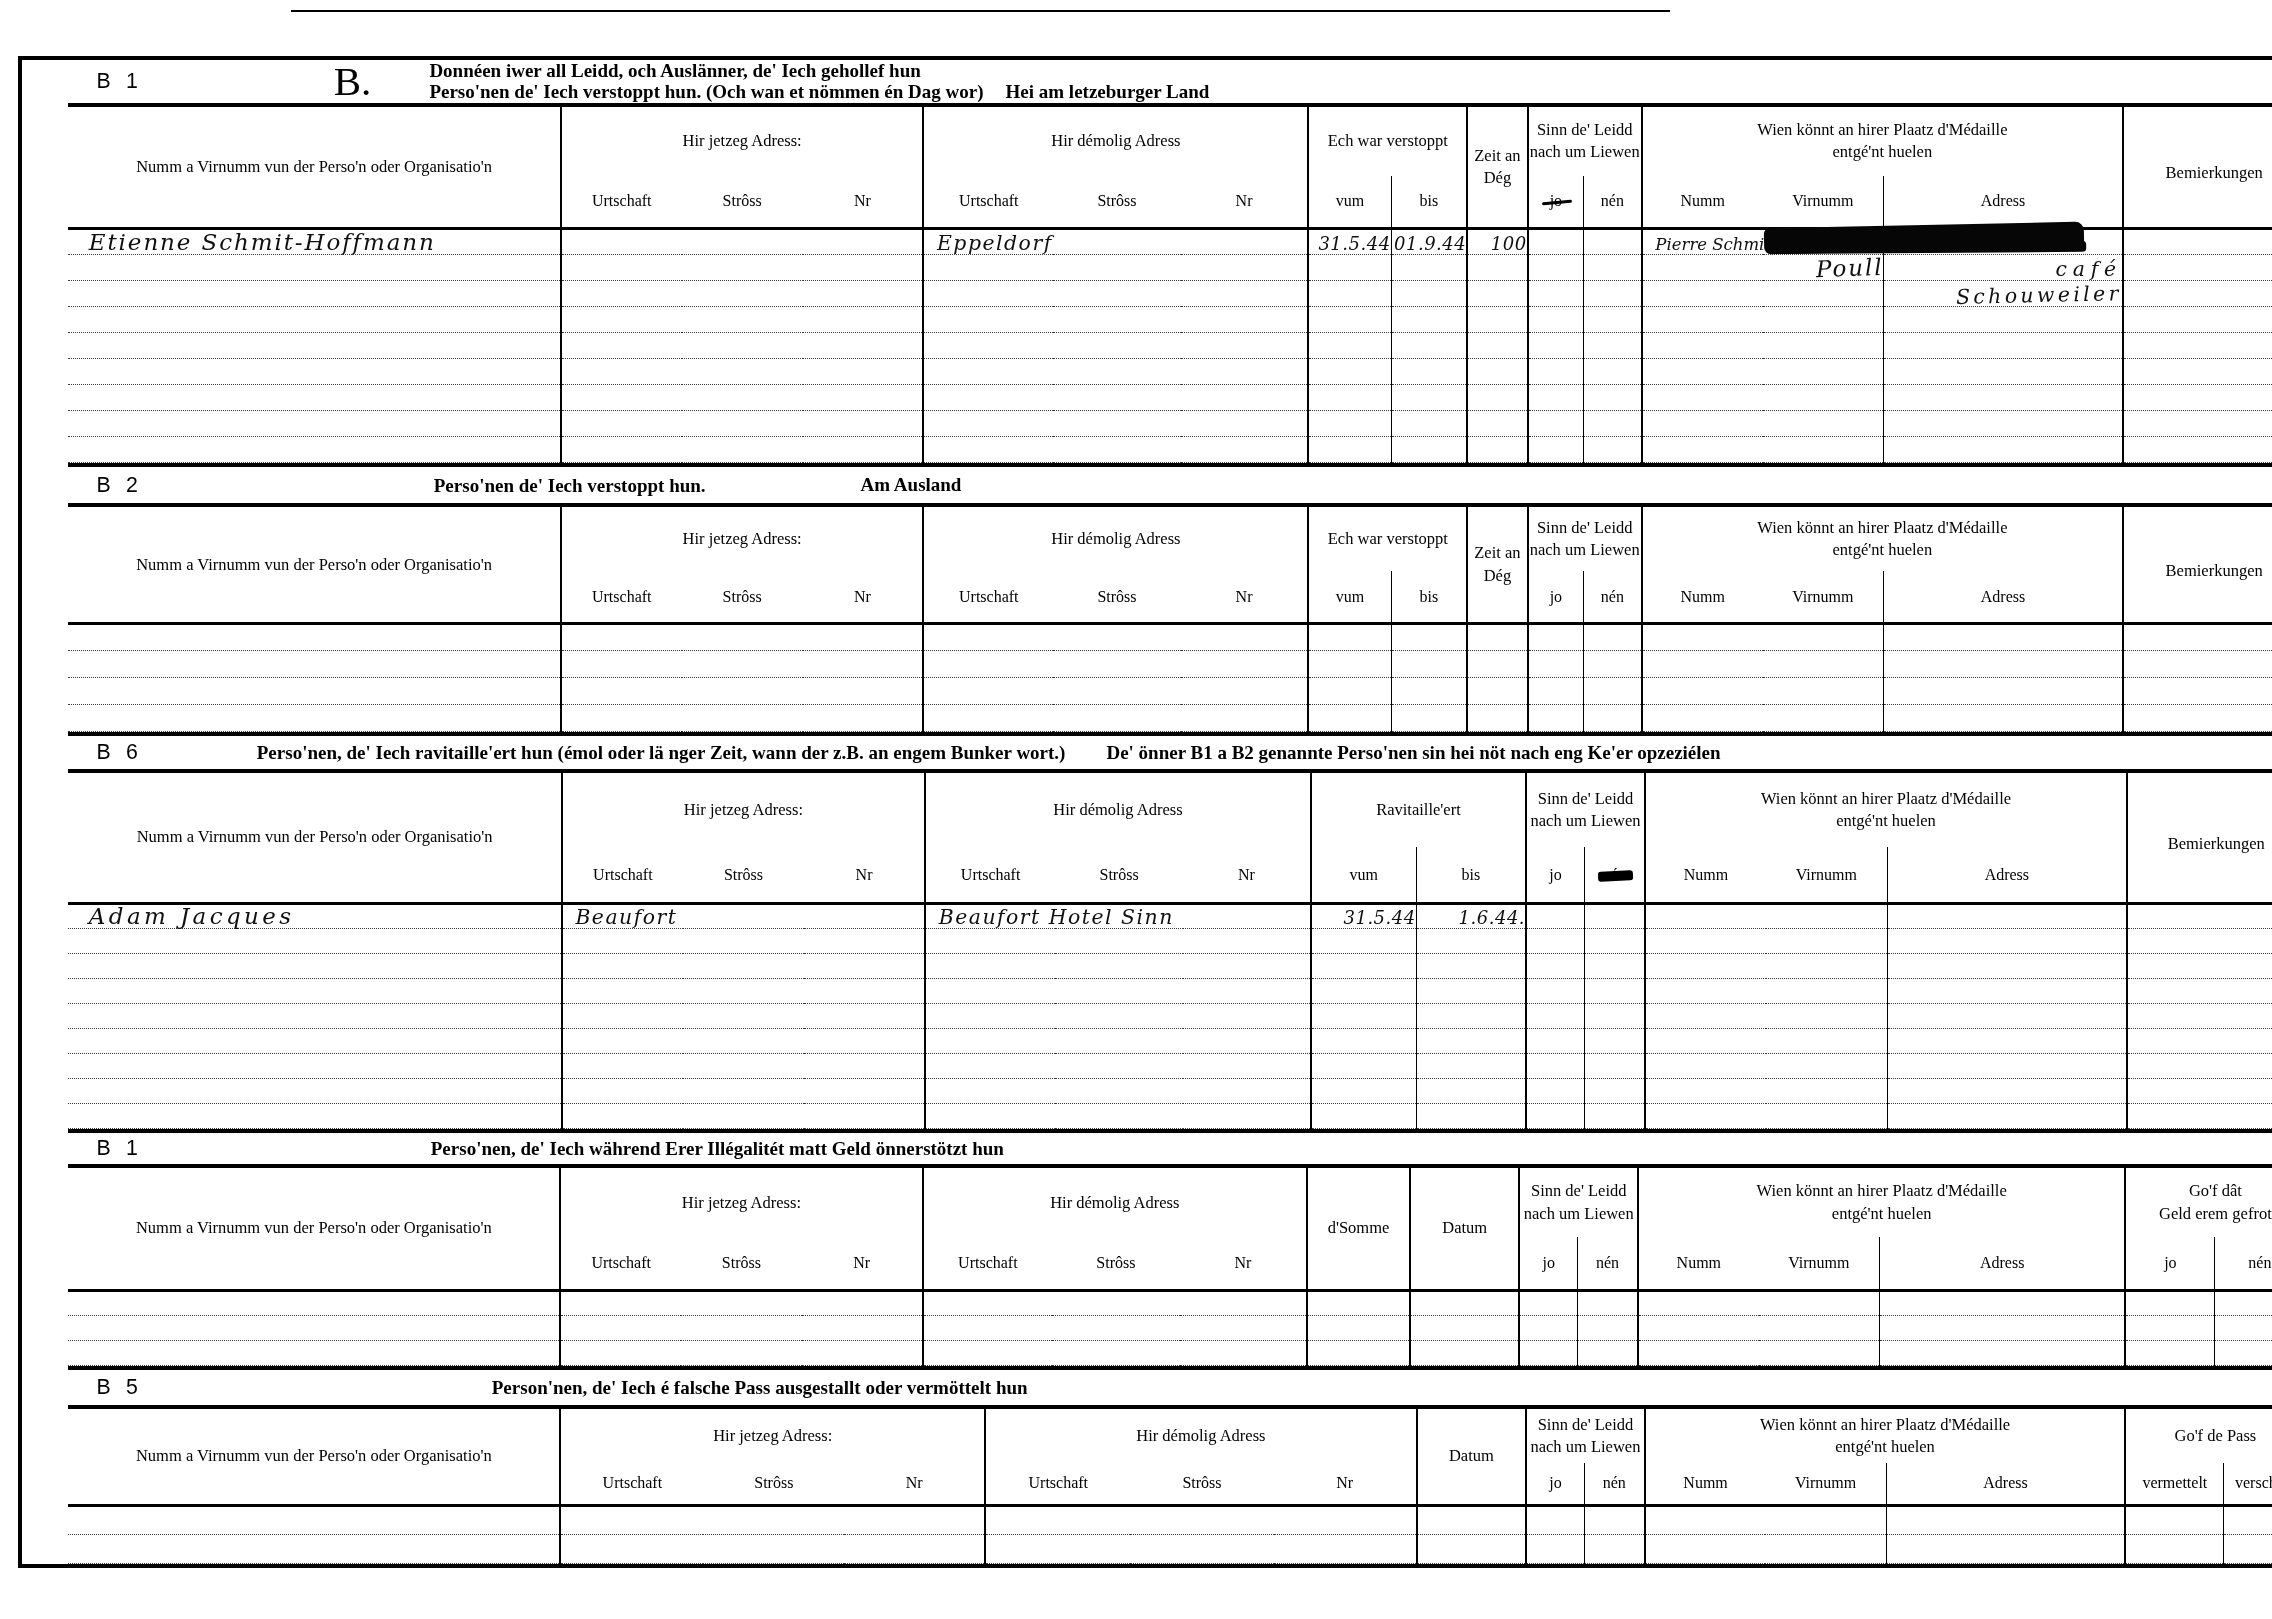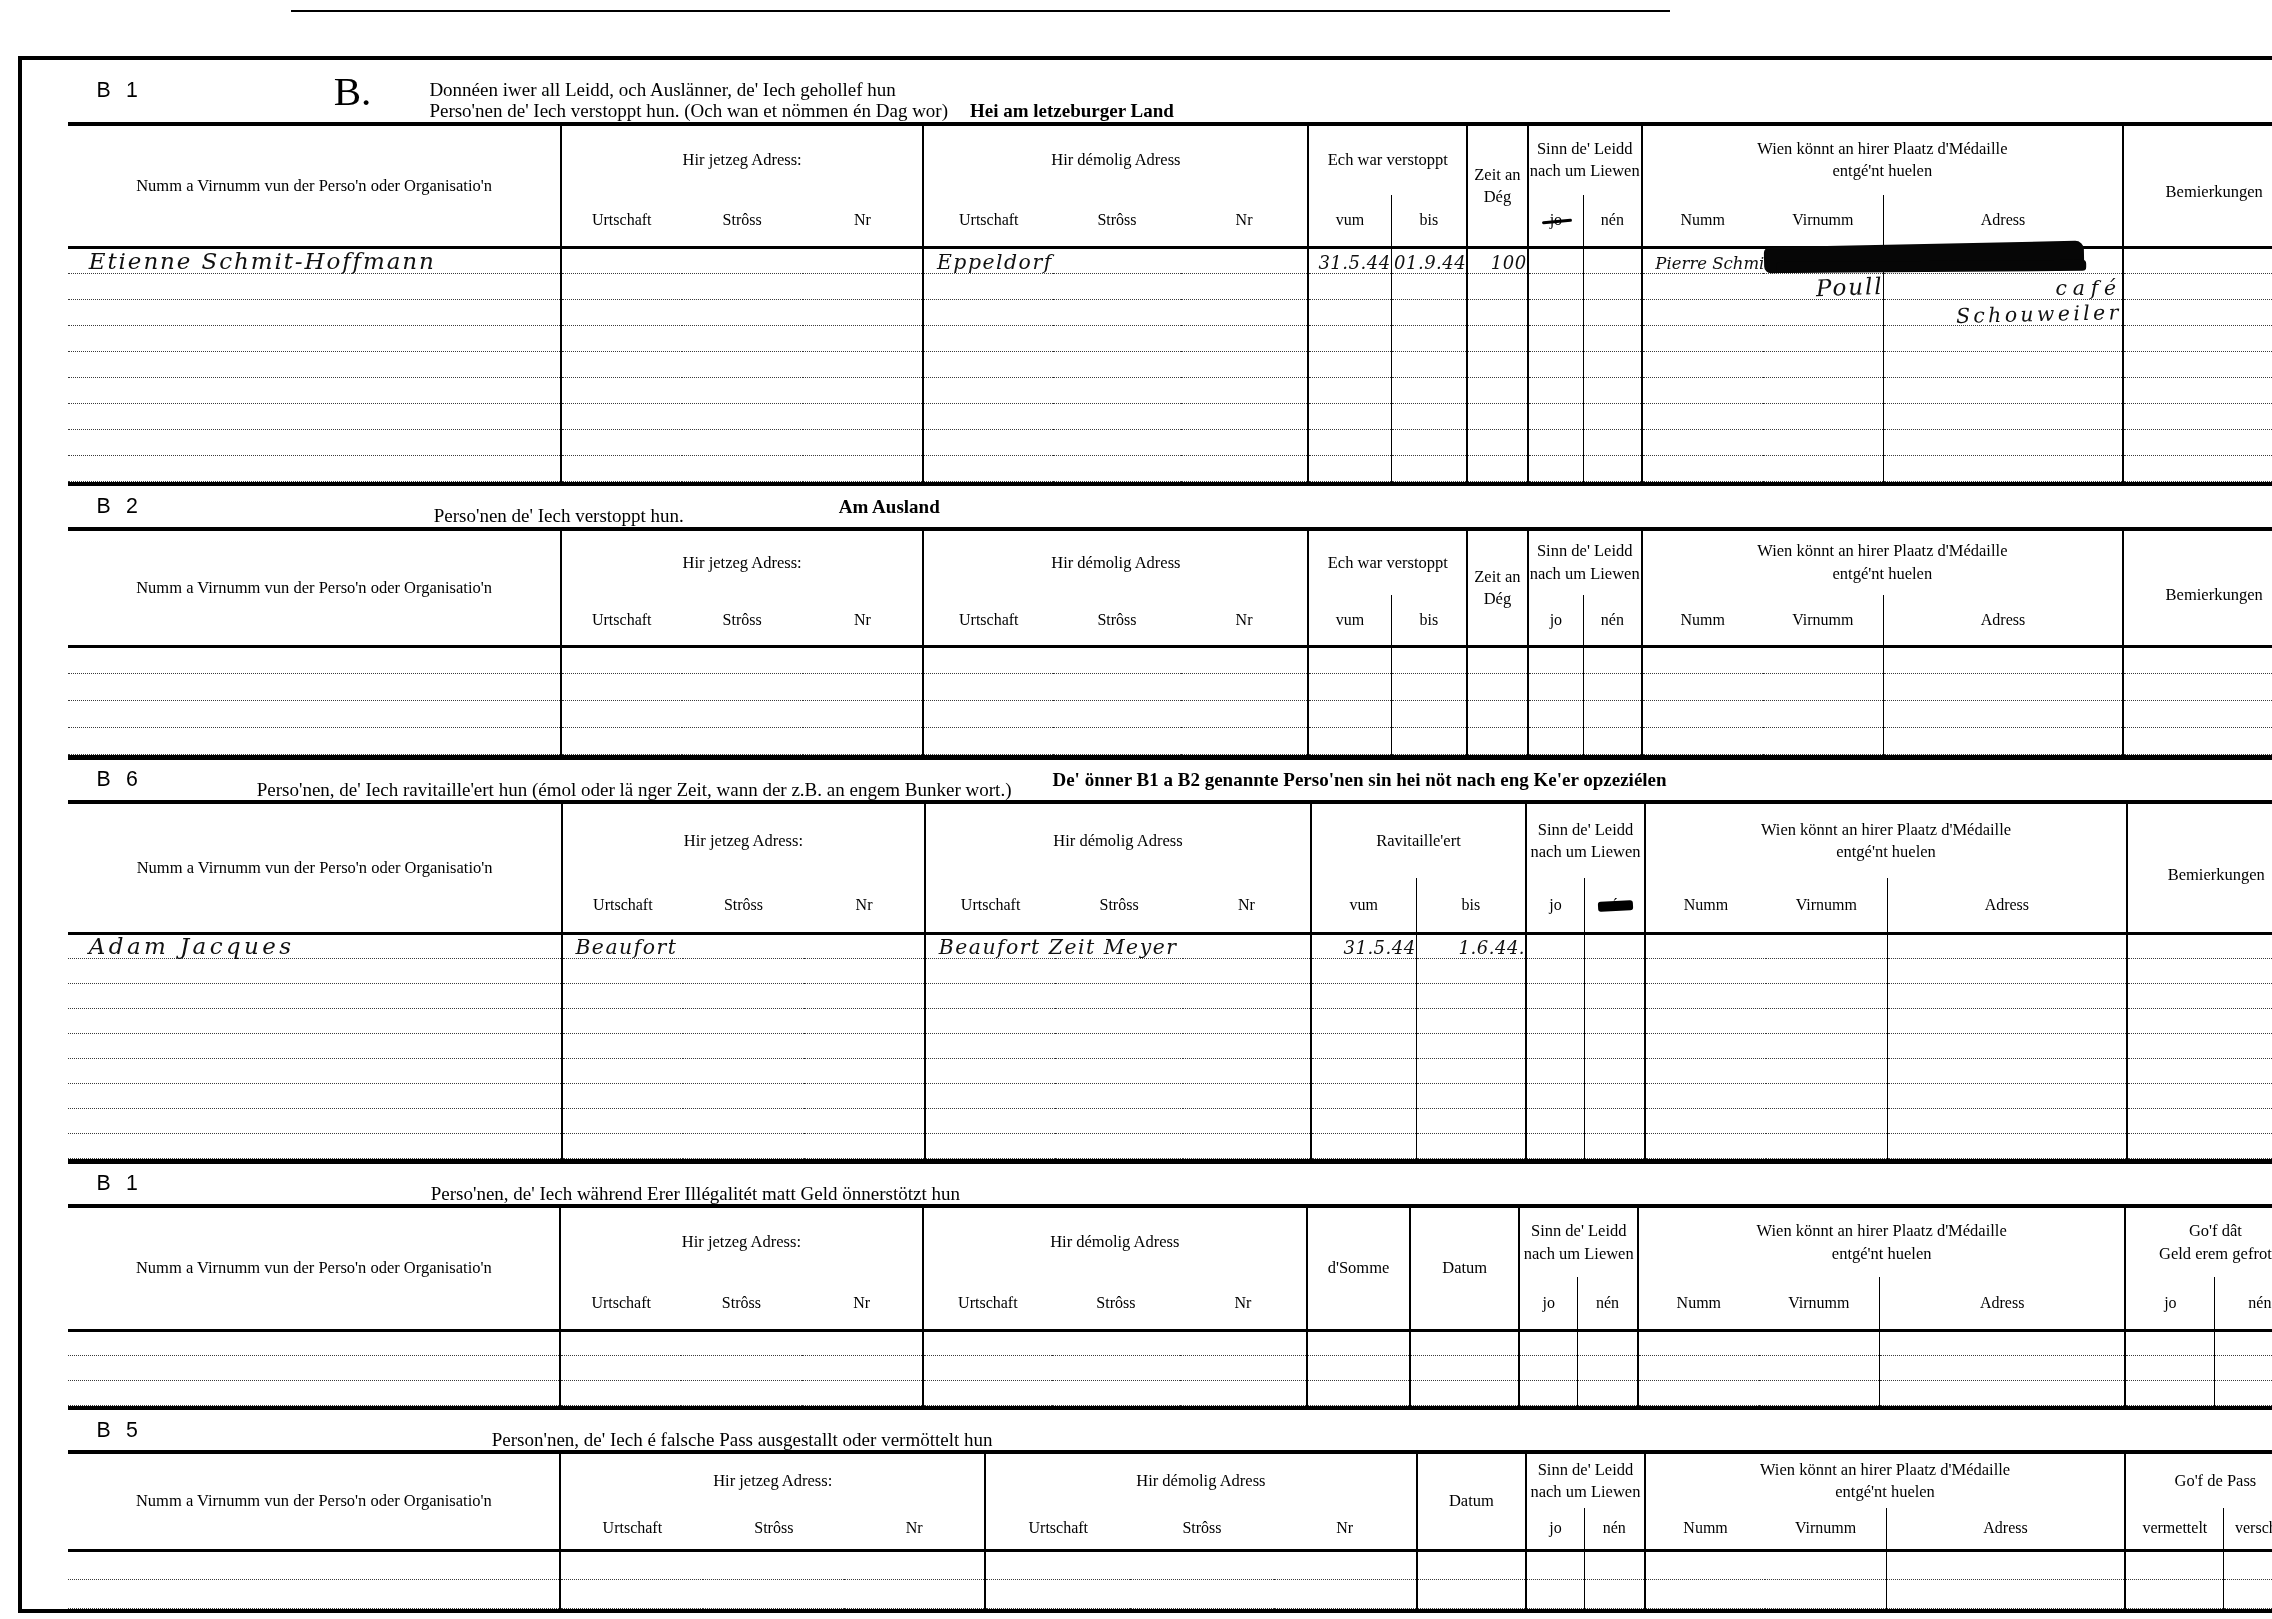--- a/index.html
+++ b/index.html
@@ -9,21 +9,21 @@
   .formwrap{position:absolute;top:56px;left:18.4px;width:2236px;border:4.8px solid #000;background:#fff;padding-left:46px;}
   .divider{height:4.4px;background:#000;}
   table.sec{width:100%;border-collapse:collapse;table-layout:fixed;}
   th,td{padding:0;margin:0;font-weight:normal;overflow:visible;}
   .gL{border-left:2.9px solid #000;}
   .tL{border-left:1px solid #000;}
   tr.sec-head td{border-bottom:4.8px solid #000;}
   .head-flex{display:flex;align-items:center;}
   .sec-label{font-family:"Liberation Sans","DejaVu Sans",sans-serif;font-size:21.3px;letter-spacing:4.8px;padding-left:28px;white-space:nowrap;}
   .big-b{font-size:41px;line-height:34px;margin-left:191px;font-weight:normal;}
-  .sec-title{font-size:19px;font-weight:normal;line-height:1.12;margin-top:19px;}
+  .sec-title{font-size:19px;font-weight:bold;line-height:1.12;}
   .b1 .sec-title{margin-left:58px;}
   .t2b{margin-left:22px;}
   .b2 .sec-title{margin-left:291px;}
   .b2 .sub-title{margin-left:155px;}
   .b3 .sec-title{margin-left:114px;}
   .b3 .sub-title2{margin-left:41px;}
   .b4 .sec-title{margin-left:288px;}
   .b5 .sec-title{margin-left:349px;}
   .sub-title{font-size:19px;font-weight:bold;}
   .sub-title2{font-size:19px;font-weight:bold;}
@@ -413,21 +413,21 @@
         <th class="tL"><span class="scribbled">nén</span></th>
         <th class="gL">Numm</th>
         <th>Virnumm</th>
         <th class="tL">Adress</th>
       </tr>
       </thead>
       <tbody>
         <tr>
           <td class="c pad-l"><span class="hand hw-xl spread">Adam Jacques</span></td>
           <td class="c gL pad-l2" colspan="3"><span class="hand hw-lg">Beaufort</span></td>
-          <td class="c gL pad-l2" colspan="3"><span class="hand hw-lg nowrap">Beaufort Zeit Meyer</span></td>
+          <td class="c gL pad-l2" colspan="3"><span class="hand hw-lg nowrap">Beaufort Hotel Sinn</span></td>
           <td class="c gL ctr"><span class="hand hw-md">31.5.44</span></td>
           <td class="c tL ctr"><span class="hand hw-md">1.6.44.</span></td>
           <td class="c gL"></td>
           <td class="c tL"></td>
           <td class="c gL" colspan="2"></td>
           <td class="c tL"></td>
           <td class="c gL"></td>
         </tr>
       <tr>
             <td class="c" colspan="1"></td>

